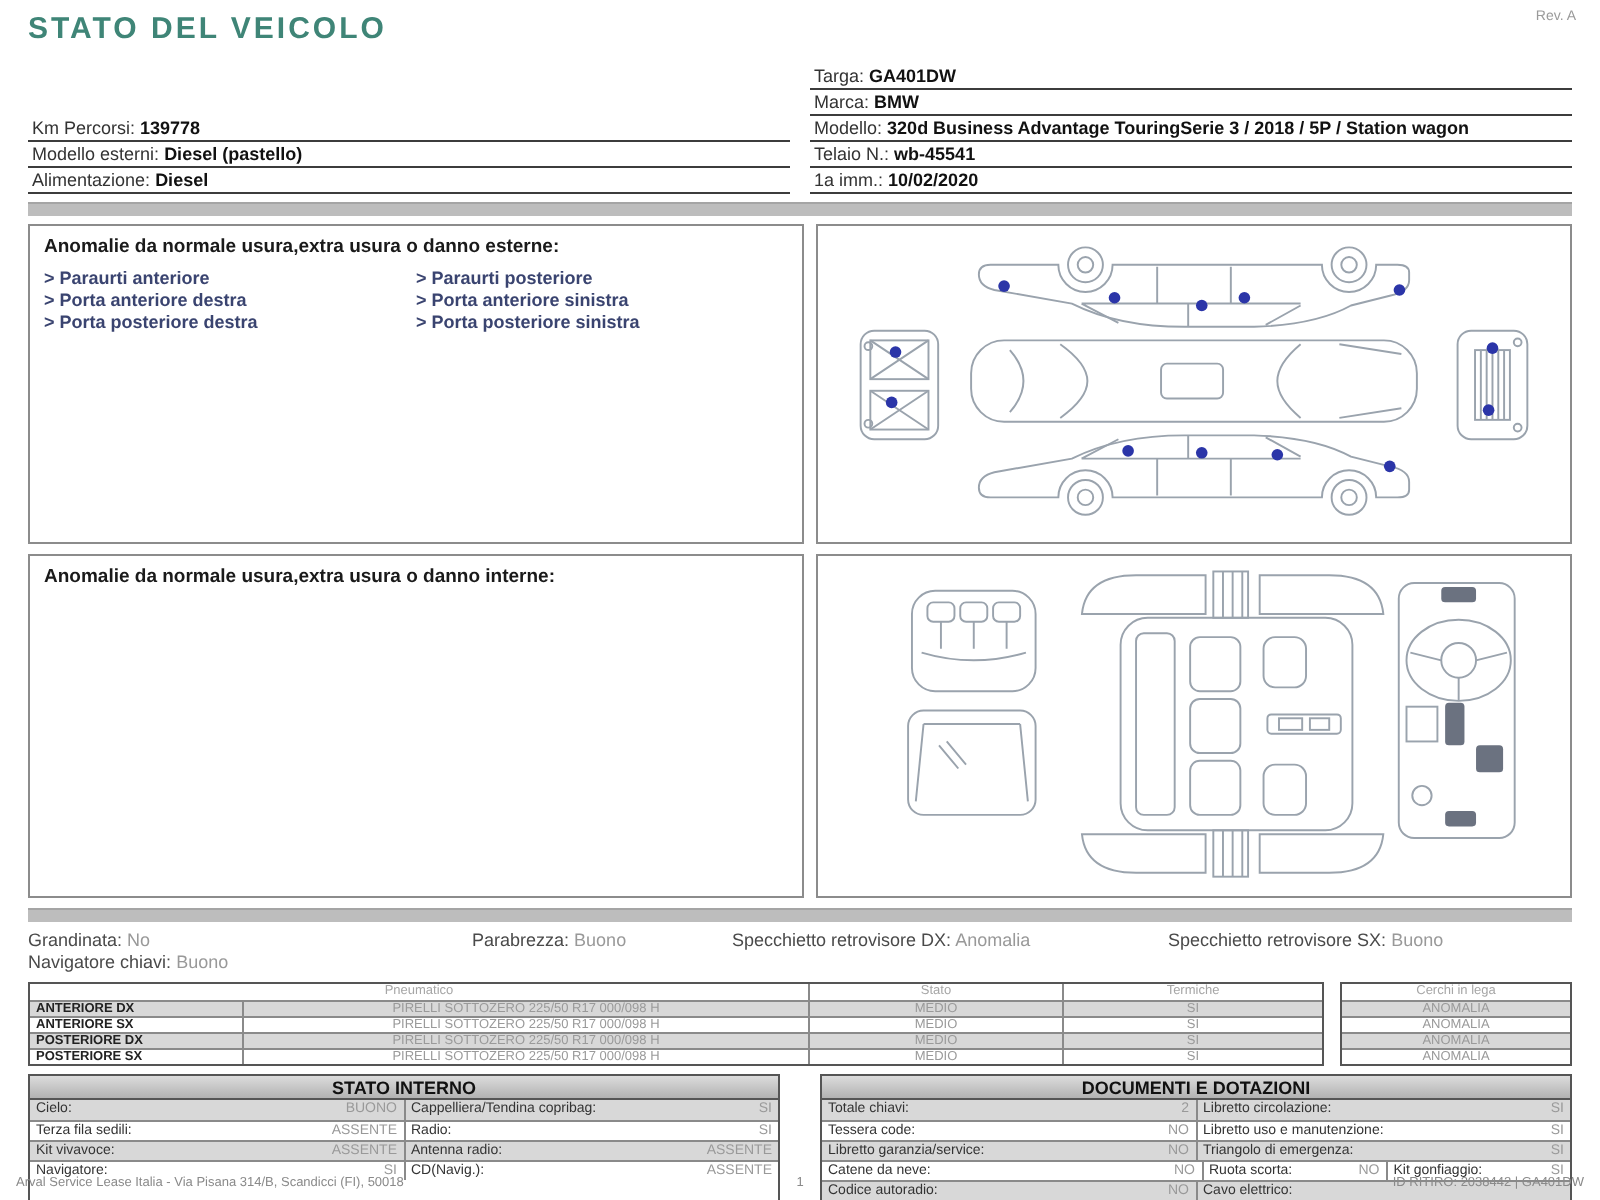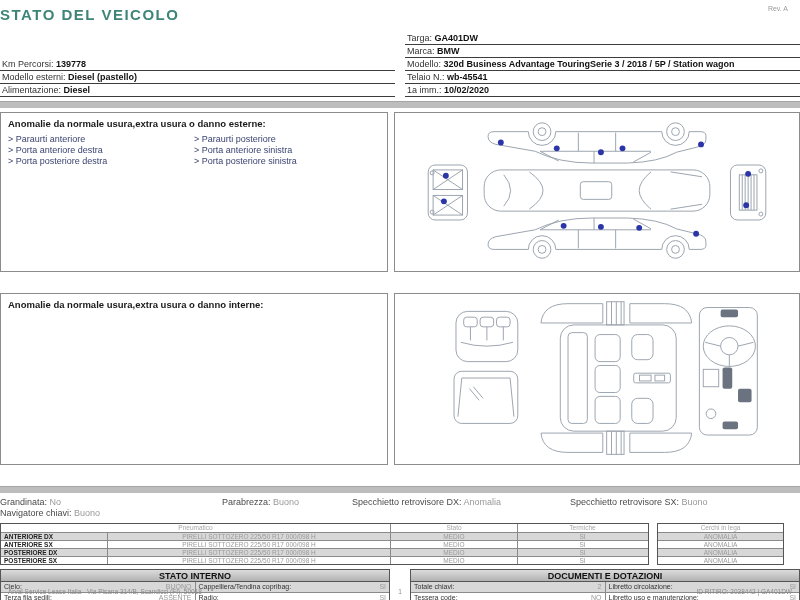--- a/index.html
+++ b/index.html
@@ -1,38 +1,38 @@
 <!DOCTYPE html>
 <html><head>
 <meta charset="utf-8">
 <style>
   * { box-sizing: border-box; margin: 0; padding: 0; }
   html,body { background:#e9e9e9; }
   body { font-family: "Liberation Sans", "DejaVu Sans", sans-serif; }
-  .page { position:relative; width:800px; height:600px; background:#fff; padding:4px 0; overflow:hidden; }
+  .page { position:relative; width:800px; height:600px; background:#fff; padding:4px 14px; overflow:hidden; }
 
   .rev { position:absolute; top:5px; right:12px; font-size:7px; color:#9a9a9a; }
   .title { margin-top:2px; color:#3F8577; font-size:15px; font-weight:bold; letter-spacing:1.5px; }
 
   .header-cols { display:flex; gap:10px; margin-top:9px;align-items:flex-end; }
   .hcol { flex:1; }
   .hfield { border-bottom:1px solid #3c3c3c; font-size:9px; line-height:10px; padding:1px 2px; color:#333; }
   .hfield .val { font-weight:bold; color:#111; }
 
   .bar { height:7px; background:#BDBDBD; border-top:1px solid #a5a5a5; margin:4px 0 4px; }
 
-  .boxrow { display:flex; gap:6px; margin-bottom:21px; }
+  .boxrow { display:flex; gap:6px; margin-bottom:5px; }
   .panel { border:1px solid #8c8c8c; background:#fff; }
   .panel.textpane { width:388px; padding:5px 7px; }
   .panel.diagram { flex:1; position:relative; }
   .row-ext .panel { height:160px; }
   .row-int .panel { height:172px; }
   .anom-title { font-size:9.5px; font-weight:bold; color:#1a1a1a; margin-bottom:5px; }
   .anom-cols { display:flex; font-size:9px; color:#3A4470; }
-  .anom-col { flex:1; }
+  .anom-col { flex:1;font-weight:bold; }
   .anom-item { line-height:11px; white-space:nowrap; }
   .panel.diagram svg { display:block; width:100%; height:100%; }
 
   .statusline { display:flex; font-size:9px; line-height:11px; color:#4a4a4a; }
   .statusline .sv { color:#999; }
   .sitem.w1 { width:222px; } .sitem.w2 { width:130px; } .sitem.w3 { width:218px; }
 
   .tyres { display:flex; margin-top:4px; }
   .tmain { width:649px; border:1px solid #555; }
   .tcerchi { width:127px; border:1px solid #555; margin-left:8px; }

